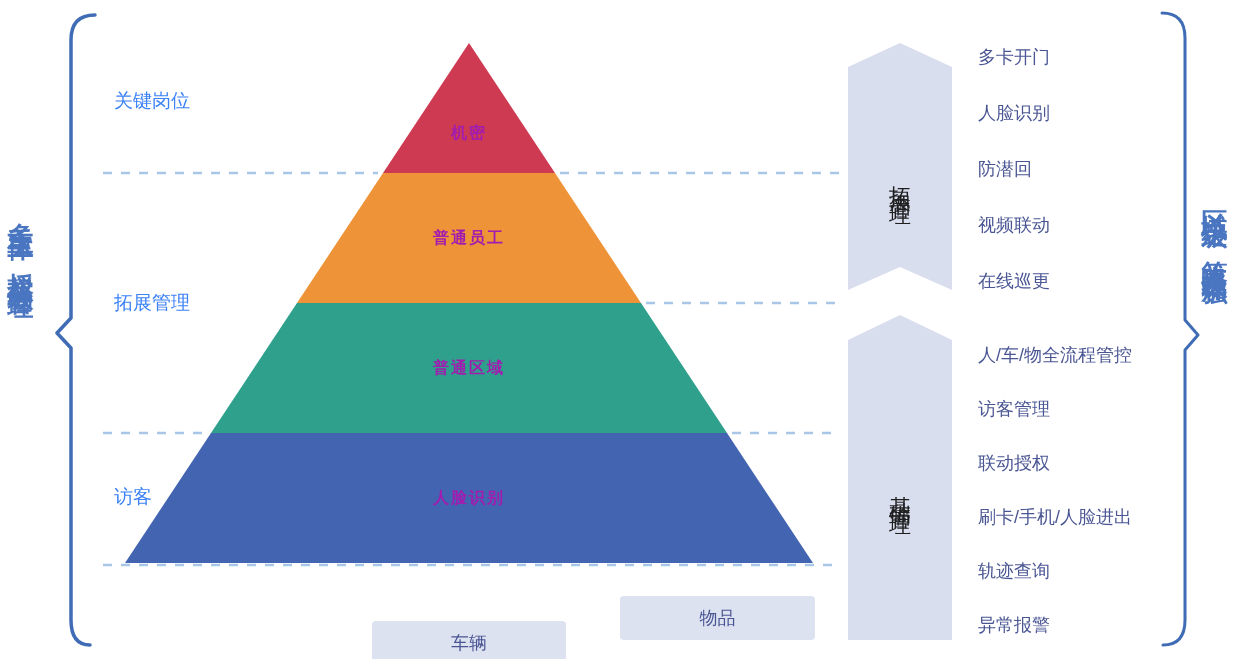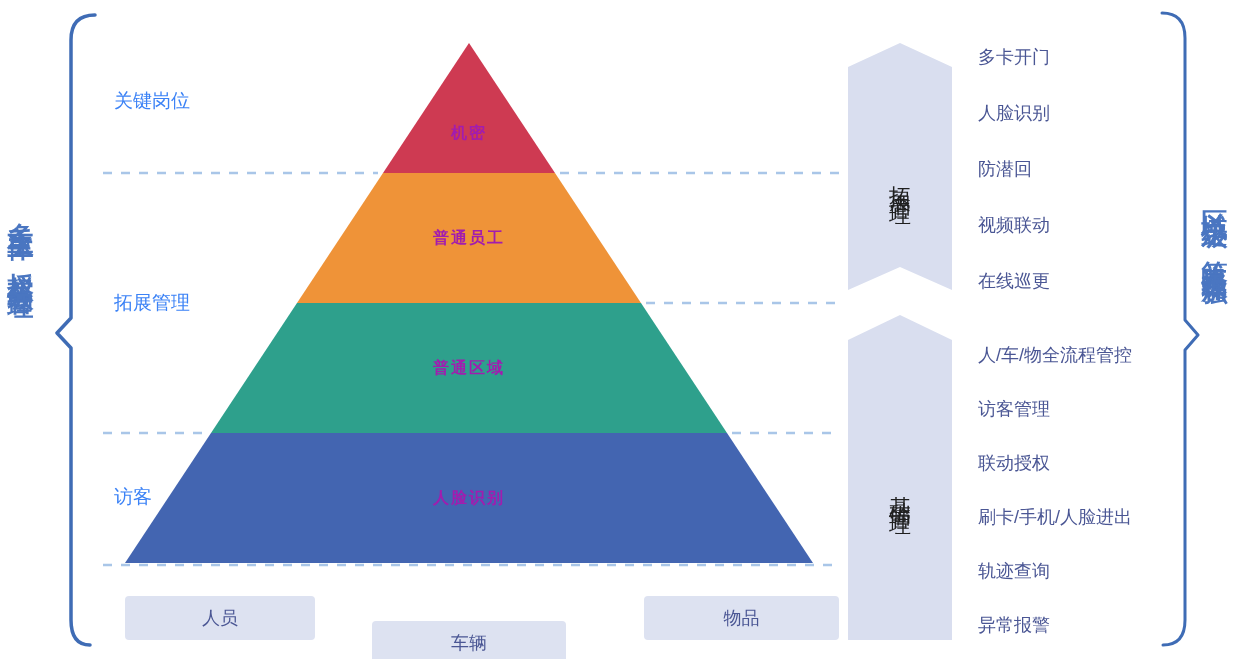--- a/index.html
+++ b/index.html
@@ -99,17 +99,16 @@
   </div>
 
   <div class="feat-col" style="top:46px;height:246px;">
     <div class="feat-item">多卡开门</div>
     <div class="feat-item">人脸识别</div>
     <div class="feat-item">防潜回</div>
     <div class="feat-item">视频联动</div>
     <div class="feat-item">在线巡更</div>
   </div>
 
-  <div class="entity-box" style="left:125px;width:190px;">人员</div>
   <div class="entity-box" style="left:372px;width:194px;margin-top:25px;">车辆</div>
-  <div class="entity-box" style="left:620px;width:195px;margin-left:24px;">物品</div>
+  <div class="entity-box" style="left:620px;width:195px;">物品</div>
 
 </div>
 
 </body></html>

